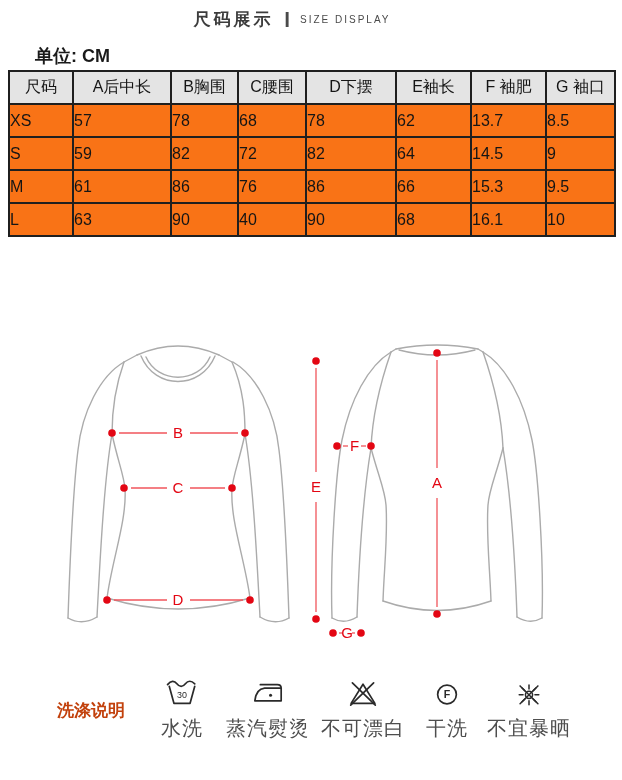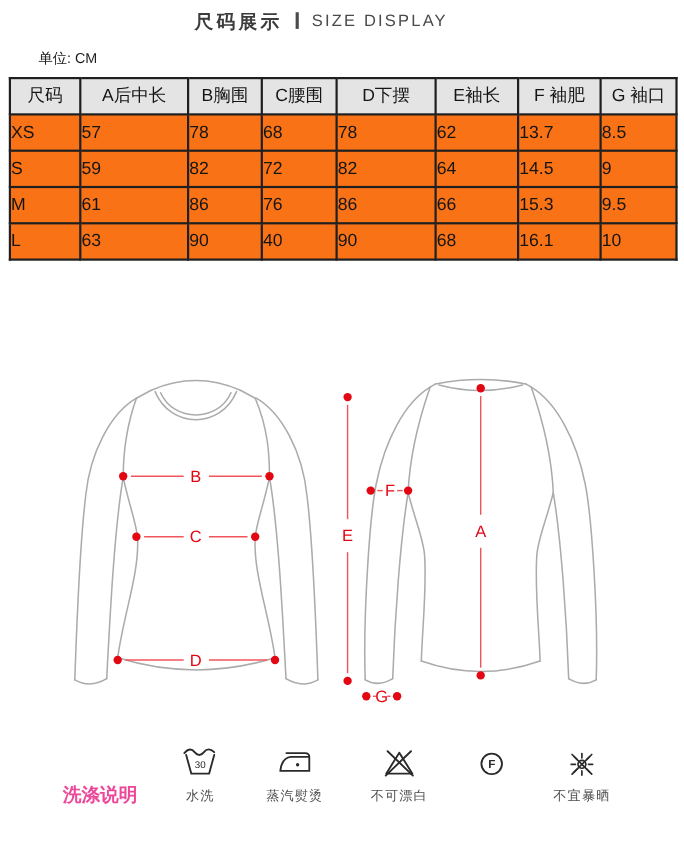--- a/index.html
+++ b/index.html
@@ -3,46 +3,46 @@
 <meta charset="utf-8">
 <style>
   html,body{margin:0;padding:0;background:#f4f4f4;}
   .page{position:relative;width:622px;height:780px;background:#ffffff;
         font-family:"Liberation Sans","DejaVu Sans",sans-serif;overflow:hidden;}
   
   .hdr{position:absolute;top:7px;left:0;width:584px;height:24px;
        display:flex;align-items:center;justify-content:center;gap:11px;}
   .hdr .cn{font-size:17px;font-weight:bold;letter-spacing:3px;color:#3c3c3c;}
   .hdr .divider{font-size:16px;font-weight:bold;color:#4a4a4a;transform:scaleX(1.4);}
-  .hdr .en{font-size:15px;color:#4a4a4a;letter-spacing:2px;}
-  .unit{position:absolute;left:35px;top:44px;font-size:13px;font-weight:normal;color:#1a1a1a;}
+  .hdr .en{font-size:10px;color:#4a4a4a;letter-spacing:2px;}
+  .unit{position:absolute;left:35px;top:44px;font-size:18px;font-weight:bold;color:#1a1a1a;}
   
   table.size{position:absolute;left:8px;top:70px;width:606px;border-collapse:collapse;
              table-layout:fixed;font-size:16px;color:#151515;}
   table.size th,table.size td{border:2px solid var(--table-border,#1f1f1f);
              vertical-align:middle;height:31px;padding:0;font-weight:normal;}
   table.size th{background:var(--table-header-bg,#e4e4e4);}
   table.size td{background:#f97316;}
   
   .tip{position:absolute;left:93px;top:280px;width:440px;height:23px;line-height:23px;
        background:var(--tip-bg,#debf8d);color:var(--tip-text,#fdf7ea);
        font-size:13.5px;font-weight:bold;text-align:center;letter-spacing:1px;}
   
   svg.diagram{position:absolute;left:0;top:0;pointer-events:none;}
   .garment{stroke:var(--garment-outline,#ababab);stroke-width:1.4;fill:none;
            stroke-linecap:round;stroke-linejoin:round;}
   .mline{stroke:var(--measure-line,#f0555b);stroke-width:1.3;fill:none;}
   .mdot{fill:var(--accent-red,#e30613);stroke:none;}
   .mlabel{fill:var(--accent-red,#e30613);font-size:15px;text-anchor:middle;
           font-family:"Liberation Sans","DejaVu Sans",sans-serif;}
   
-  .care-title{position:absolute;left:57px;top:699px;font-size:17px;font-weight:bold;color:#ec4899;margin-top:12px;}
+  .care-title{position:absolute;left:57px;top:699px;font-size:17px;font-weight:bold;color:#c2410c;}
   .care-item{position:absolute;width:96px;text-align:center;}
   .care-item .icon{height:36px;display:flex;align-items:center;justify-content:center;}
-  .care-item .lbl{margin-top:3px;font-size:12px;color:#4e4e4e;letter-spacing:1px;}
+  .care-item .lbl{margin-top:3px;font-size:20px;color:#4e4e4e;letter-spacing:1px;}
   .care-ic{stroke:#2a2a2a;stroke-width:2;fill:none;stroke-linecap:round;stroke-linejoin:round;}
   .care-ic text{stroke:none;fill:#2a2a2a;text-anchor:middle;
                 font-family:"Liberation Sans","DejaVu Sans",sans-serif;}
 </style>
 </head>
 <body>
 
 <div class="page">
 
   <div class="hdr">
@@ -251,20 +251,21 @@
     <div class="lbl">蒸汽熨烫</div>
   </div>
 
   <div class="care-item" style="left:399px;top:676px;">
     <div class="icon">
       <svg class="care-ic" width="34" height="34" viewBox="0 0 40 40">
         <circle cx="20" cy="20.5" r="11"></circle>
         <text x="20" y="25" font-size="12.5" font-weight="bold">F</text>
       </svg>
     </div>
+    <div class="lbl">干洗</div>
   </div>
 
   <div class="care-item" style="left:481px;top:676px;">
     <div class="icon">
       <svg class="care-ic" width="34" height="34" viewBox="0 0 40 40" style="stroke-width:1.8">
         <circle cx="20" cy="21" r="4.2"></circle>
         <line x1="27" y1="21" x2="31.5" y2="21"></line>
           <line x1="13" y1="21" x2="8.5" y2="21"></line>
         <line x1="20" y1="14" x2="20" y2="9.5"></line>
           <line x1="20" y1="28" x2="20" y2="32.5"></line>

